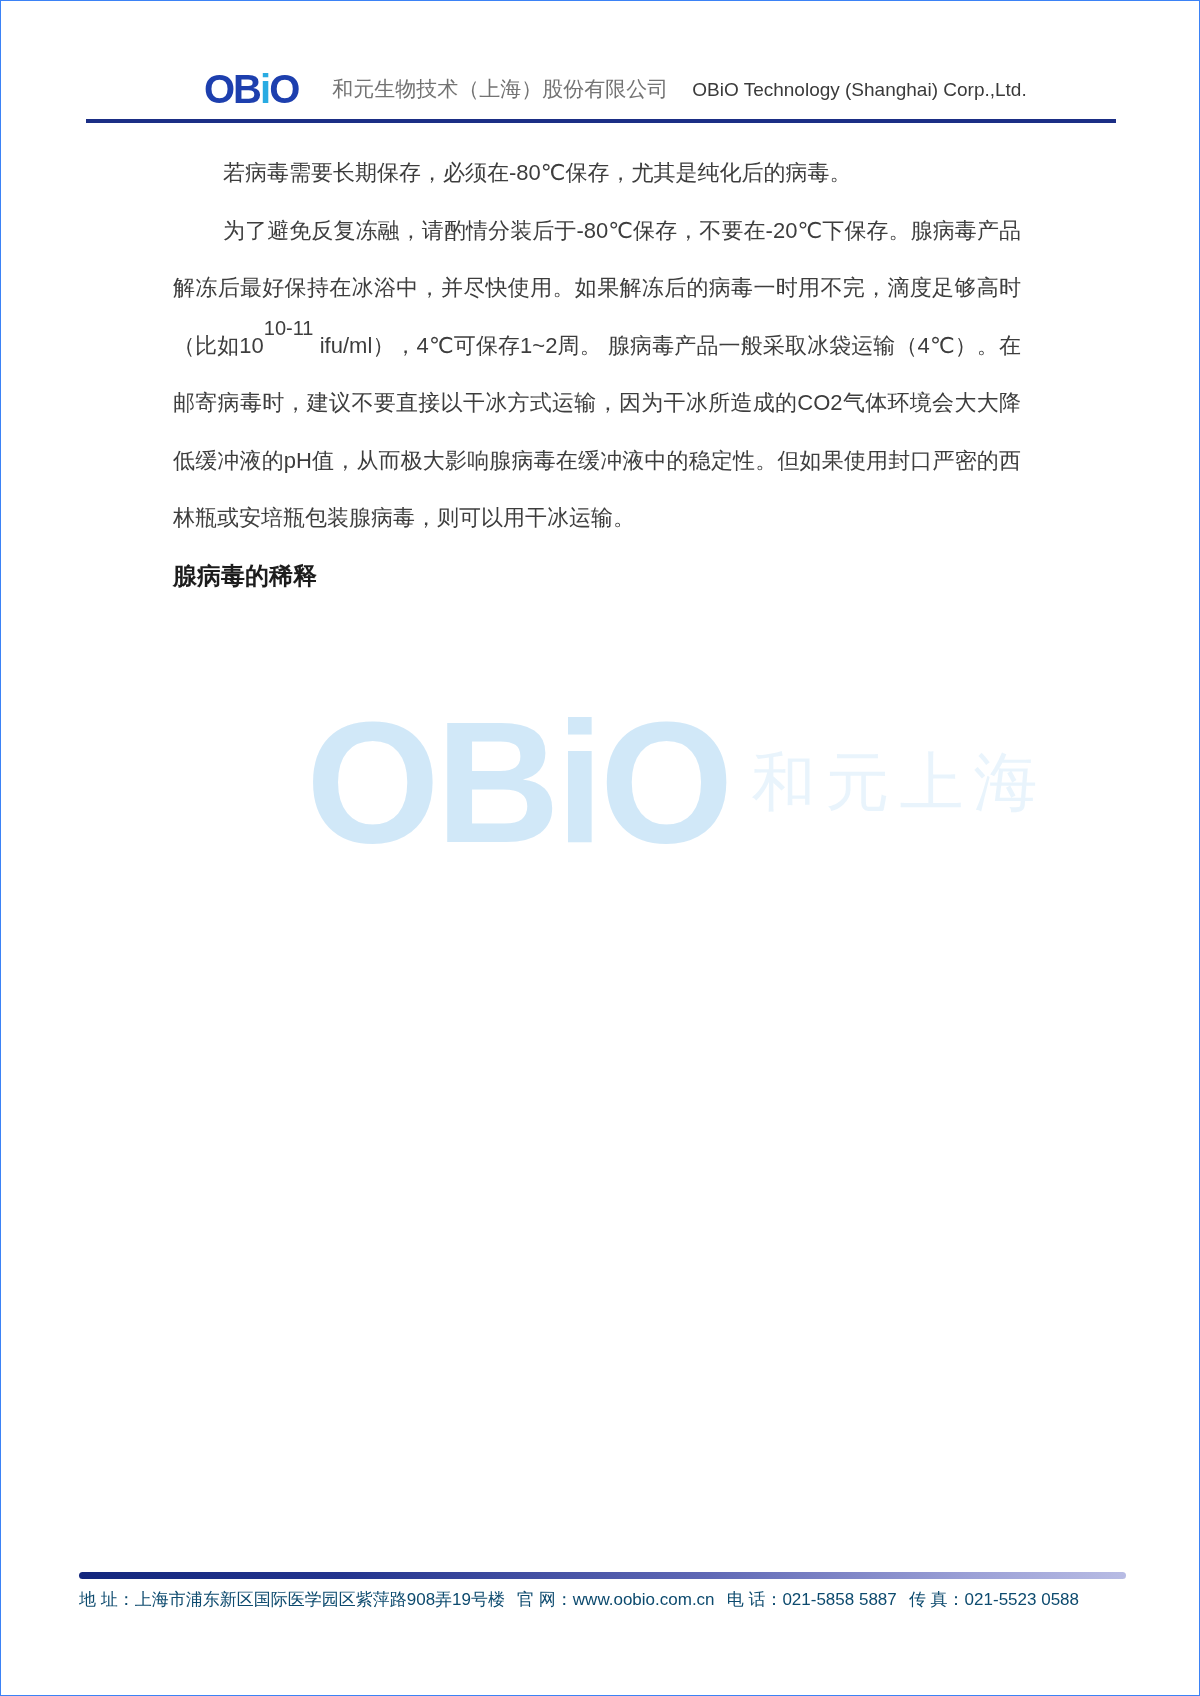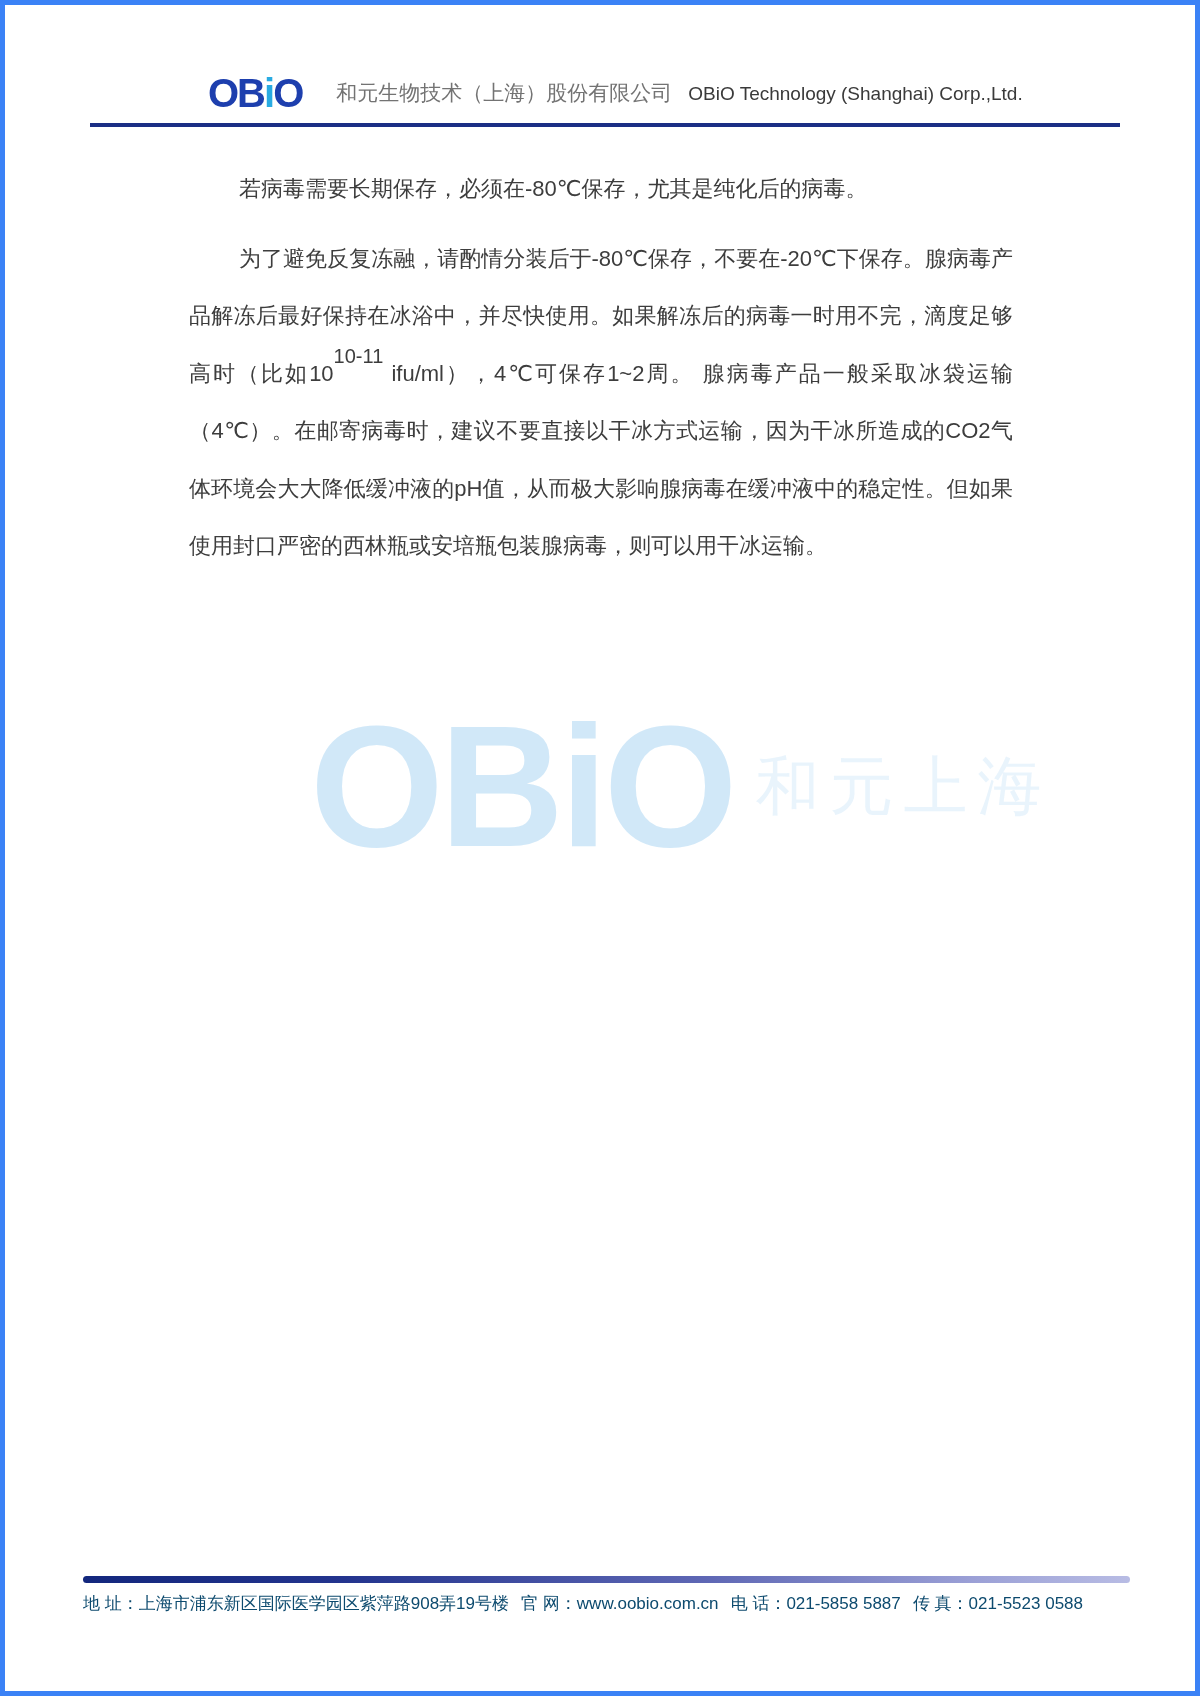--- a/index.html
+++ b/index.html
@@ -7,21 +7,21 @@
   body {
     width: 1200px; height: 1696px;
     background: #ffffff;
     font-family: "Liberation Sans", "DejaVu Sans", sans-serif;
   }
   .page {
     position: relative;
     width: 1200px; height: 1696px;
     background: #ffffff;
     overflow: hidden;
-    border: 5px solid #3b82f6;
+    border: 1px solid #3b82f6;
   }
 
   
   .header {
     position: absolute;
     top: 62px; left: 203px; right: 85px;
     height: 52px;
     display: flex;
     align-items: center;
   }
@@ -34,21 +34,21 @@
   }
   .lg-dark  { color: #1d3fae; }
   .lg-light { color: #29abe2; }
   .company {
     margin-left: 34px;
     display: flex;
     align-items: baseline;
     white-space: nowrap;
   }
   .company-cn { font-size: 21px; color: #737373; }
-  .company-en { font-size: 19px; color: #3a3a3a; margin-left: 16px; }
+  .company-en { font-size: 19px; color: #3a3a3a; margin-left: 24px; }
   .header-rule {
     position: absolute;
     top: 118px; left: 85px;
     width: 1030px; height: 4px;
     background: #1b2e85;
   }
 
   
   .watermark {
     position: absolute;
@@ -87,21 +87,21 @@
     text-align: justify;
   }
   .doc-body h2 {
     margin: 0;
     font-size: 24px;
     line-height: 57.5px;
     font-weight: 700;
     color: #1c1c1c;
     text-align: left;
   }
-  .doc-body p { margin: 12px; text-indent: 50px; }
+  .doc-body p { margin: 0; text-indent: 50px; }
   .doc-body sup {
     font-size: 20px;
     line-height: 0;
     position: relative;
     top: -9px;
   }
 
   
   .footer {
     position: absolute;
@@ -141,20 +141,21 @@
   <div class="header-rule"></div>
 
   <div class="watermark">
     <span class="wm-logo">OBiO</span>
     <span class="wm-text">和元上海</span>
   </div>
 
   <div class="doc-body">
     <p>若病毒需要长期保存，必须在-80℃保存，尤其是纯化后的病毒。</p>
     <p><span>为了避免反复冻融，请酌情分装后于-80℃保存，不要在-20℃下保存。腺病毒产品解冻后最好保持在冰浴中，并尽快使用。如果解冻后的病毒一时用不完，滴度足够高时（比如10</span><sup>10-11</sup><span> ifu/ml），4℃可保存1~2周。 腺病毒产品一般采取冰袋运输（4℃）。在邮寄病毒时，建议不要直接以干冰方式运输，因为干冰所造成的CO2气体环境会大大降低缓冲液的pH值，从而极大影响腺病毒在缓冲液中的稳定性。但如果使用封口严密的西林瓶或安培瓶包装腺病毒，则可以用干冰运输。</span></p>
+    <h2>腺病毒的稀释</h2>
   </div>
 
   <div class="footer">
     <div class="footer-rule"></div>
     <div class="footer-row first">
       <span class="footer-item">地 址：上海市浦东新区国际医学园区紫萍路908弄19号楼</span>
       <span class="footer-item">官 网：www.oobio.com.cn</span>
       <span class="footer-item">电 话：021-5858 5887</span>
       <span class="footer-item">传 真：021-5523 0588</span>
     </div>

